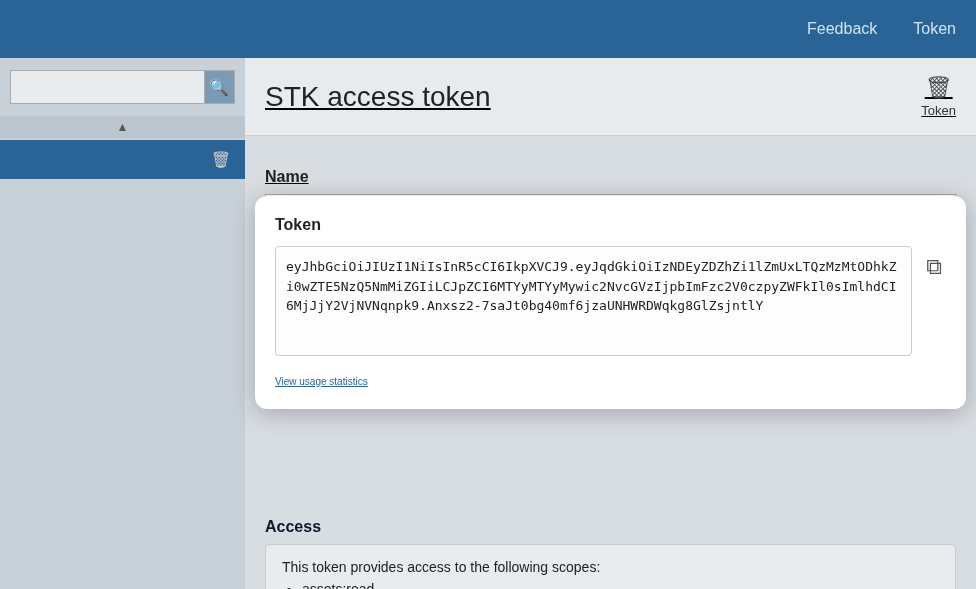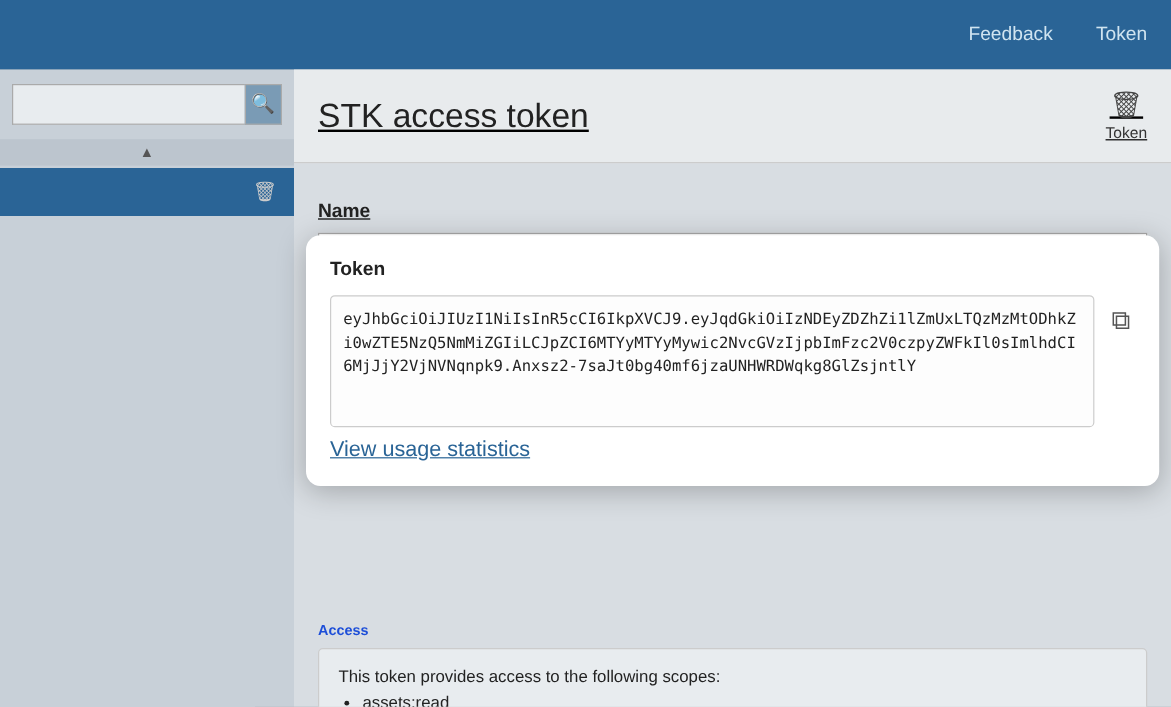--- a/index.html
+++ b/index.html
@@ -192,39 +192,39 @@
       background: none;
       border: none;
       cursor: pointer;
       padding: 4px;
       color: #555;
       font-size: 22px;
       margin-top: 4px;
     }
     .view-stats-link {
       color: #2a6496;
-      font-size: 18px;
+      font-size: 10px;
       cursor: pointer;
       text-decoration: underline;
-      margin-top: 8px;
+      margin-top: 20px;
       display: inline-block;
     }
 
     
     .access-section {
       position: absolute;
       top: 460px;
       left: 0;
       right: 0;
       padding: 0 20px;
     }
     .access-label {
-      font-size: 12px;
+      font-size: 16px;
       font-weight: bold;
-      color: #1d4ed8;
+      color: #0f172a;
       margin-bottom: 8px;
     }
     .access-box {
       background: #e8ecef;
       border: 1px solid #ccc;
       border-radius: 4px;
       padding: 14px 16px;
       font-size: 14px;
       color: #222;
     }

